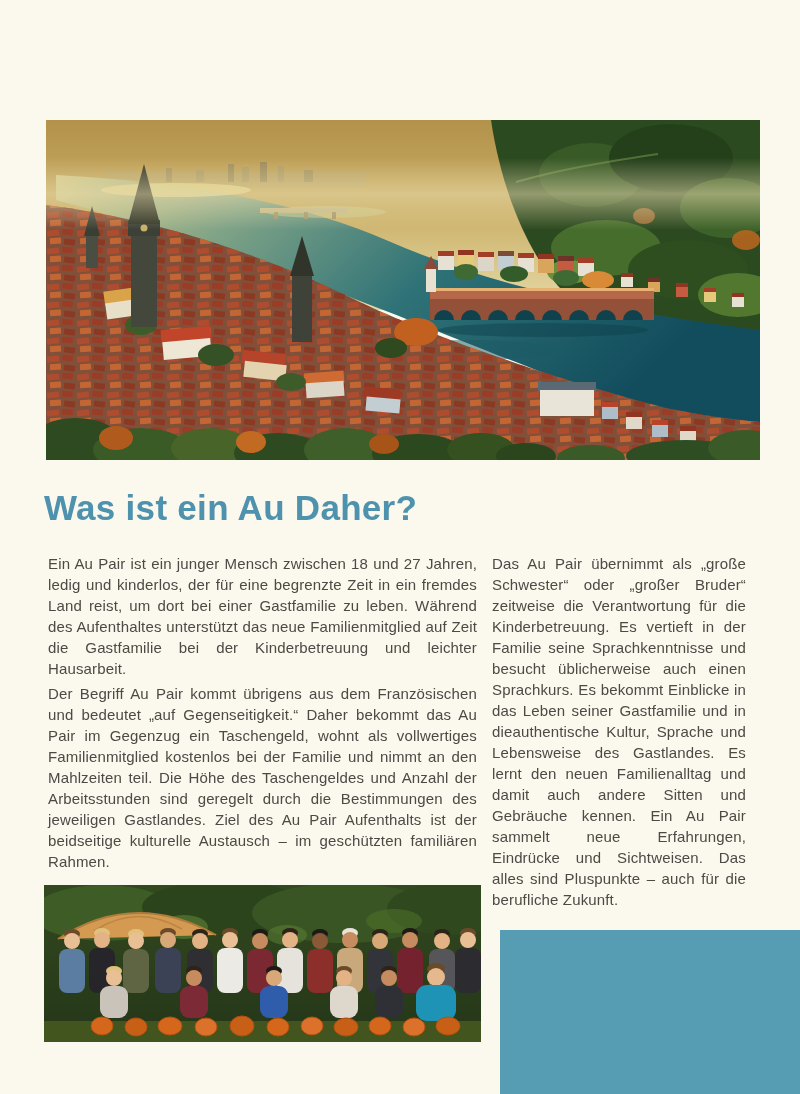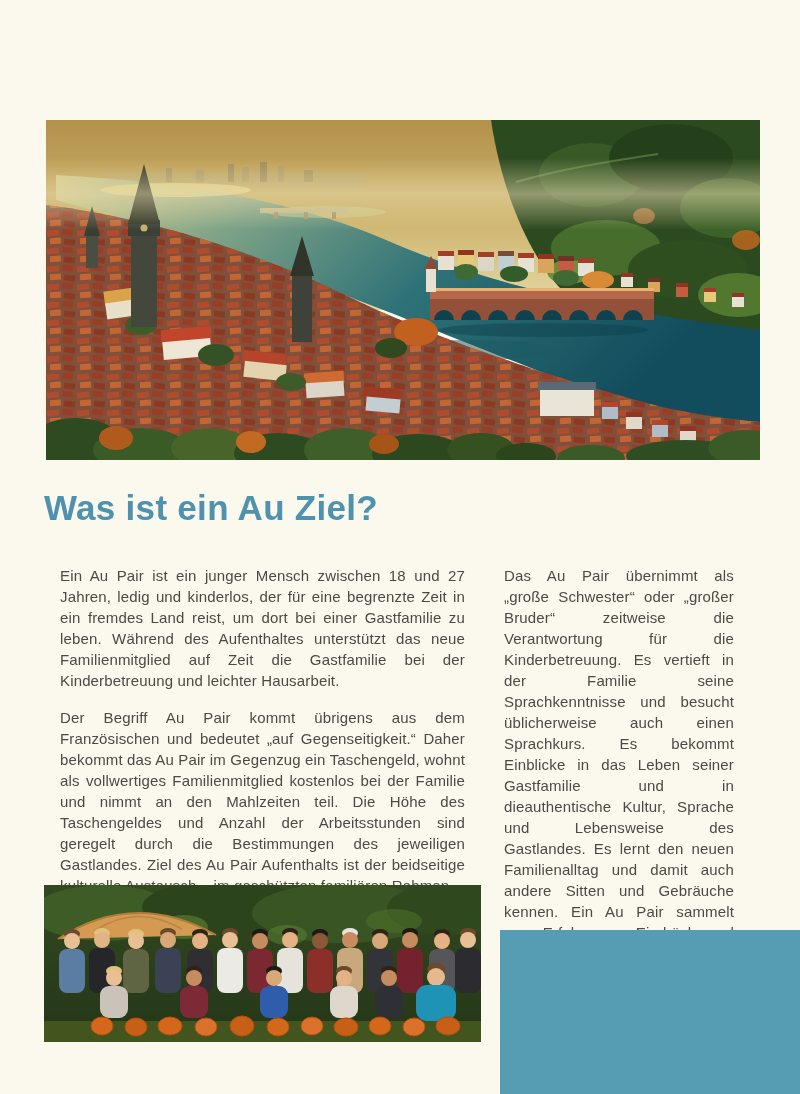--- a/index.html
+++ b/index.html
@@ -16,21 +16,21 @@
   }
   .hero svg,.group-photo svg{display:block;width:100%;height:100%;}
   .title{
     position:absolute;left:44px;top:488px;margin:0;
     font-size:35px;font-weight:700;letter-spacing:.3px;color:var(--accent);
   }
   .col{
     position:absolute;top:549px;color:var(--text);
     font-size:15px;line-height:21px;text-align:justify;letter-spacing:.15px;
   }
-  .col p{margin:16px;}
+  .col p{margin:4px;}
   .col-left{left:44px;width:437px;}
   .col-right{left:488px;width:262px;}
   .group-photo{
     position:absolute;left:44px;top:885px;width:437px;height:157px;overflow:hidden;
   }
   .teal-block{
     position:absolute;left:500px;top:930px;width:300px;height:164px;
     background:var(--teal-block);
   }
 </style>
@@ -222,21 +222,21 @@
         <ellipse cx="480" cy="336" rx="30" ry="13" fill="#2b451d"></ellipse>
         <ellipse cx="545" cy="338" rx="34" ry="13" fill="#3a5a28"></ellipse>
         <ellipse cx="640" cy="336" rx="60" ry="16" fill="#2f4d22"></ellipse>
         <ellipse cx="700" cy="328" rx="38" ry="18" fill="#3a5a28"></ellipse>
       </g>
 
       <rect x="0" y="38" width="714" height="72" fill="url(#haze)"></rect>
     </svg>
   </div>
 
-  <h1 class="title">Was ist ein Au Ziel?</h1>
+  <h1 class="title">Was ist ein Au Daher?</h1>
 
   <div class="col col-left">
     <p>Ein Au Pair ist ein junger Mensch zwischen 18 und 27 Jahren, ledig und kinderlos, der für eine begrenzte Zeit in ein fremdes Land reist, um dort bei einer Gastfamilie zu leben.  Während des Aufenthaltes unterstützt das neue Familienmitglied auf Zeit die Gastfamilie bei der Kinderbetreuung und leichter Hausarbeit.</p>
     <p>Der Begriff Au Pair kommt übrigens aus dem Französischen und bedeutet „auf Gegenseitigkeit.“ Daher bekommt das Au Pair im Gegenzug ein Taschengeld, wohnt als vollwertiges Familienmitglied kostenlos bei der Familie und nimmt an den Mahlzeiten teil. Die Höhe des Taschengeldes und Anzahl der Arbeitsstunden sind geregelt durch die Bestimmungen des jeweiligen Gastlandes. Ziel des Au Pair Aufenthalts ist der beidseitige kulturelle Austausch – im geschützten familiären Rahmen.</p>
   </div>
 
   <div class="col col-right">
     <p>Das Au Pair übernimmt als „große Schwester“ oder „großer Bruder“ zeitweise die Verantwortung für die Kinderbetreuung. Es vertieft in der Familie seine Sprachkenntnisse und besucht üblicherweise auch einen Sprachkurs. Es bekommt Einblicke in das Leben seiner Gastfamilie und in dieauthentische Kultur, Sprache und Lebensweise des Gastlandes. Es lernt den neuen Familienalltag und damit auch andere Sitten und Gebräuche kennen. Ein Au Pair sammelt neue Erfahrungen, Eindrücke und Sichtweisen. Das alles sind Pluspunkte – auch für die berufliche Zukunft.</p>
   </div>
 

